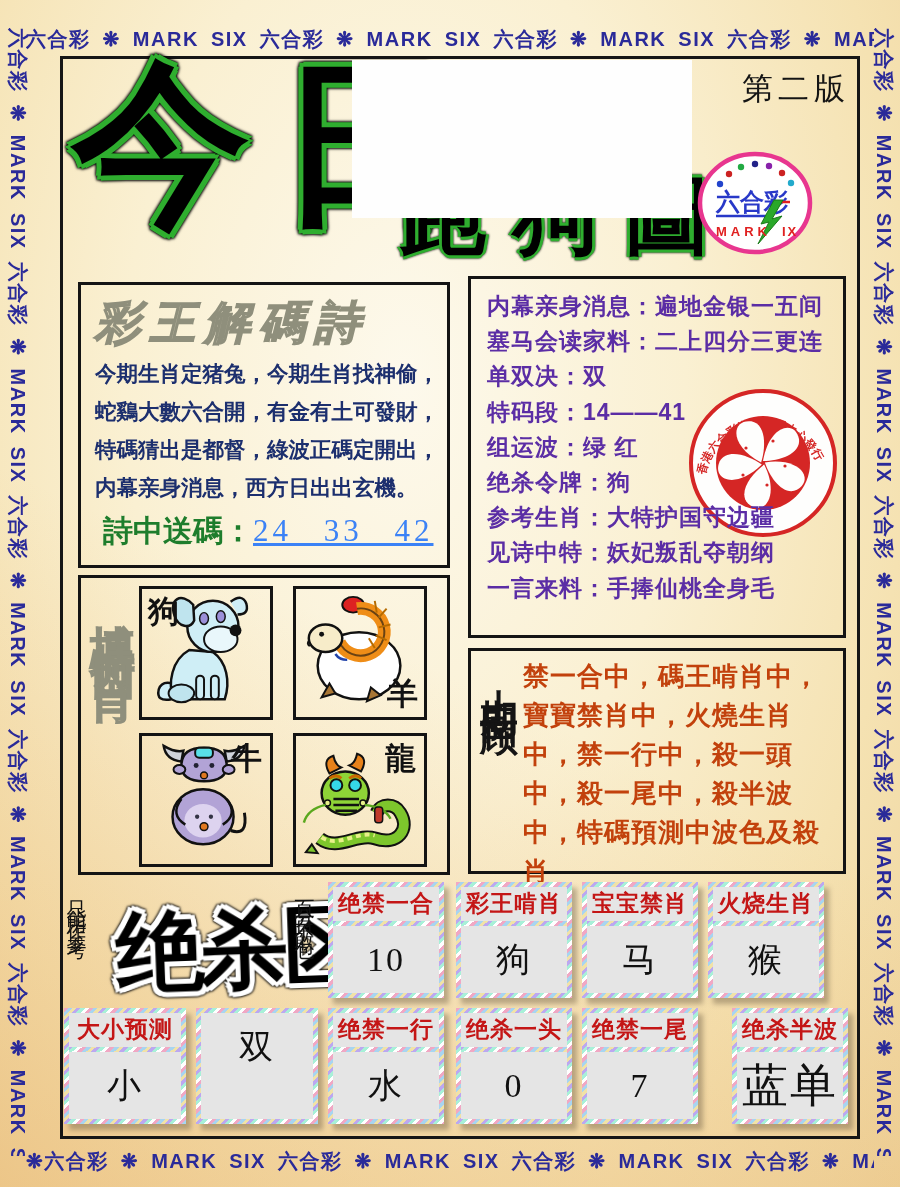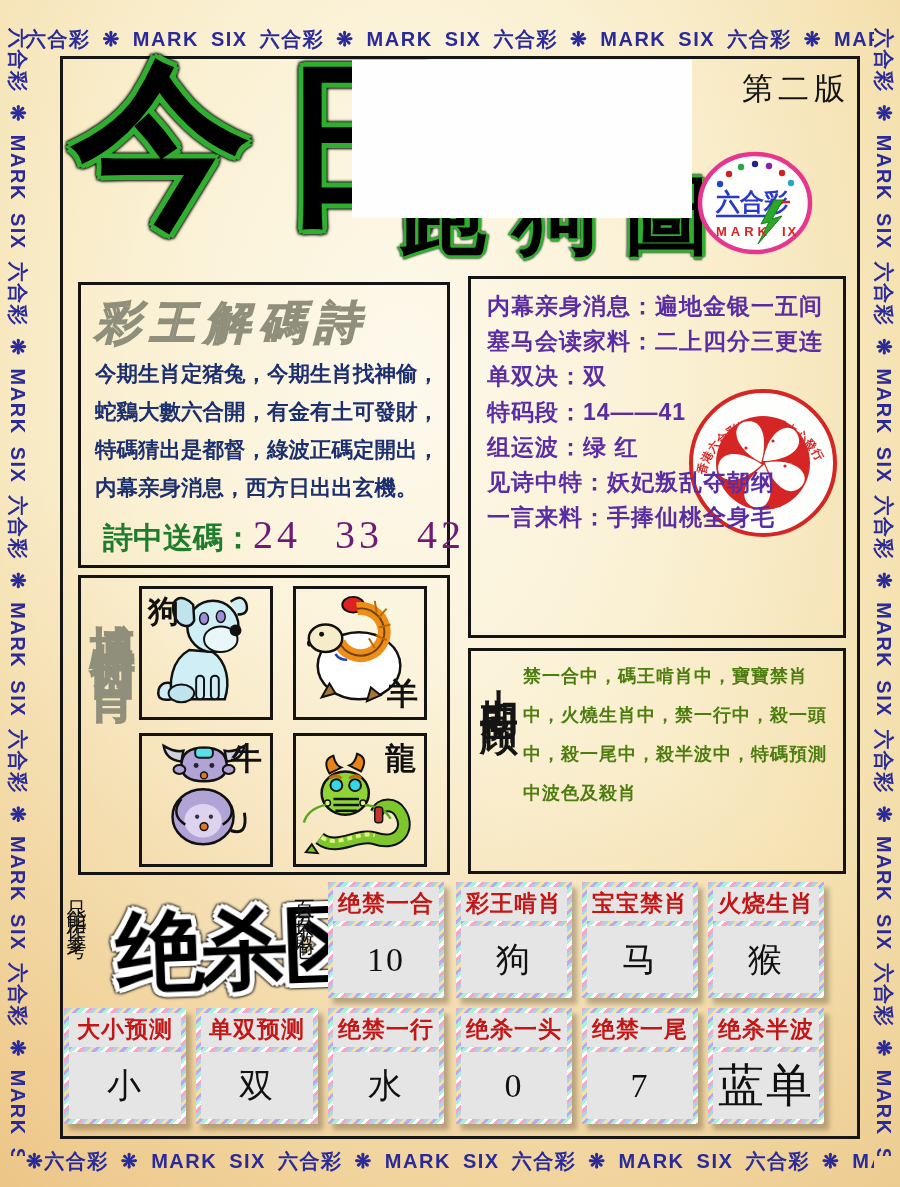--- a/index.html
+++ b/index.html
@@ -34,22 +34,22 @@
   
   .box{position:absolute;border:3px solid #141414;}
   .poem-box{left:78px;top:282px;width:366px;height:280px;padding:0;}
   .poem-title{margin:8px 8px 2px 14px;font-family:"Liberation Serif",serif;font-style:italic;
     font-weight:bold;font-size:45px;letter-spacing:10px;color:rgba(130,130,110,.14);
     -webkit-text-stroke:1.6px #8f8f7c;}
   .poem-line{margin:0 14px;font-family:"Liberation Serif",serif;font-weight:bold;
     font-size:21.5px;line-height:38px;color:#1c2f6e;white-space:nowrap;}
   .poem-send{margin:4px 0 0 22px;white-space:nowrap;}
   .poem-send .lbl{font-family:Liberation Mono, monospace;font-weight:bold;font-size:30px;color:#1e7d2c;}
-  .poem-send .nums{font-family:"Liberation Serif",serif;font-size:40px;color:#701a75;
-    letter-spacing:4px;word-spacing:20px;}
+  .poem-send .nums{font-family:"Liberation Serif",serif;font-size:31px;color:#3b82f6;
+    letter-spacing:4px;word-spacing:20px;text-decoration:underline;}
 
   .forecast-box{left:468px;top:276px;width:372px;height:356px;}
   .forecast-lines{position:absolute;left:16px;top:10px;right:6px;z-index:2;}
   .forecast-line{font-weight:bold;font-size:23px;line-height:35.2px;color:#5b2da5;
     letter-spacing:1px;white-space:nowrap;}
   .seal{position:absolute;left:216px;top:108px;z-index:1;opacity:.97;}
 
   .zodiac-box{left:78px;top:575px;width:366px;height:294px;}
   .v-outline{position:absolute;left:6px;top:12px;writing-mode:vertical-rl;
     font-family:"Liberation Serif",serif;font-weight:bold;font-size:44px;line-height:50px;
@@ -58,21 +58,21 @@
   .zcell svg{position:absolute;left:0;top:0;}
   .zlabel{position:absolute;font-family:"Liberation Serif",serif;font-weight:bold;
     font-size:31px;color:#111;z-index:3;}
   .zc1{left:58px;top:8px;}  .zc2{left:212px;top:8px;}
   .zc3{left:58px;top:155px;} .zc4{left:212px;top:155px;}
 
   .review-box{left:468px;top:648px;width:372px;height:220px;}
   .review-label{position:absolute;left:6px;top:8px;writing-mode:vertical-rl;
     font-weight:900;font-size:38px;line-height:44px;letter-spacing:10px;color:#141414;}
   .review-text{position:absolute;left:52px;top:6px;width:312px;font-weight:bold;
-    font-size:18px;line-height:39px;color:#4d7c0f;letter-spacing:1px;}
+    font-size:26px;line-height:39px;color:#c2410c;letter-spacing:1px;}
 
   
   .v-note{position:absolute;writing-mode:vertical-rl;font-family:"Liberation Serif",serif;
     font-size:20px;line-height:22px;letter-spacing:8px;color:#111;}
   .killzone-title{position:absolute;left:116px;top:890px;font-weight:900;font-size:88px;
     letter-spacing:-4px;color:#000;transform:rotate(-2deg);
     text-shadow:-4px -4px 0 #fff,4px -4px 0 #fff,-4px 4px 0 #fff,4px 4px 0 #fff,
       -5px 0 0 #fff,5px 0 0 #fff,0 -5px 0 #fff,0 5px 0 #fff;
     filter:drop-shadow(0 0 1.2px #000) drop-shadow(0 0 1px #000);}
 
@@ -158,20 +158,22 @@
       <circle cx="-20" cy="12" r="1.6"></circle>
         <circle cx="-17" cy="-15" r="1.6"></circle>
     </g>
   </svg>
   <div class="forecast-lines">
     <div class="forecast-line">内幕亲身消息：遍地金银一五间</div>
     <div class="forecast-line">塞马会读家料：二上四分三更连</div>
     <div class="forecast-line">单双决：双</div>
     <div class="forecast-line">特码段：14——41</div>
     <div class="forecast-line">组运波：绿 红</div>
+    <div class="forecast-line">绝杀令牌：狗</div>
+    <div class="forecast-line">参考生肖：大特护国守边疆</div>
     <div class="forecast-line">见诗中特：妖妃叛乱夺朝纲</div>
     <div class="forecast-line">一言来料：手捧仙桃全身毛</div>
   </div>
 </div>
 
 <div class="box zodiac-box">
   <div class="v-outline">博特四肖</div>
 
   <div class="zcell zc1">
     <span class="zlabel" style="left:6px;top:2px;">狗</span>
@@ -284,31 +286,30 @@
 <div class="card" style="left:708px;top:882px;">
   <div class="hd">火烧生肖</div>
   <div class="val">猴</div>
 </div>
 
 <div class="card wide" style="left:64px;top:1008px;">
   <div class="hd">大小预测</div>
   <div class="val">小</div>
 </div>
 <div class="card wide" style="left:196px;top:1008px;">
-  <div class="hd">单双预测</div>
   <div class="val">双</div>
 </div>
 <div class="card" style="left:328px;top:1008px;">
   <div class="hd">绝禁一行</div>
   <div class="val">水</div>
 </div>
 <div class="card" style="left:456px;top:1008px;">
   <div class="hd">绝杀一头</div>
   <div class="val">0</div>
 </div>
 <div class="card" style="left:582px;top:1008px;">
   <div class="hd">绝禁一尾</div>
   <div class="val">7</div>
 </div>
-<div class="card" style="left:708px;top:1008px;">
+<div class="card" style="left:732px;top:1008px;">
   <div class="hd">绝杀半波</div>
   <div class="val" style="font-size:46px;">蓝单</div>
 </div>
 
 </body></html>

